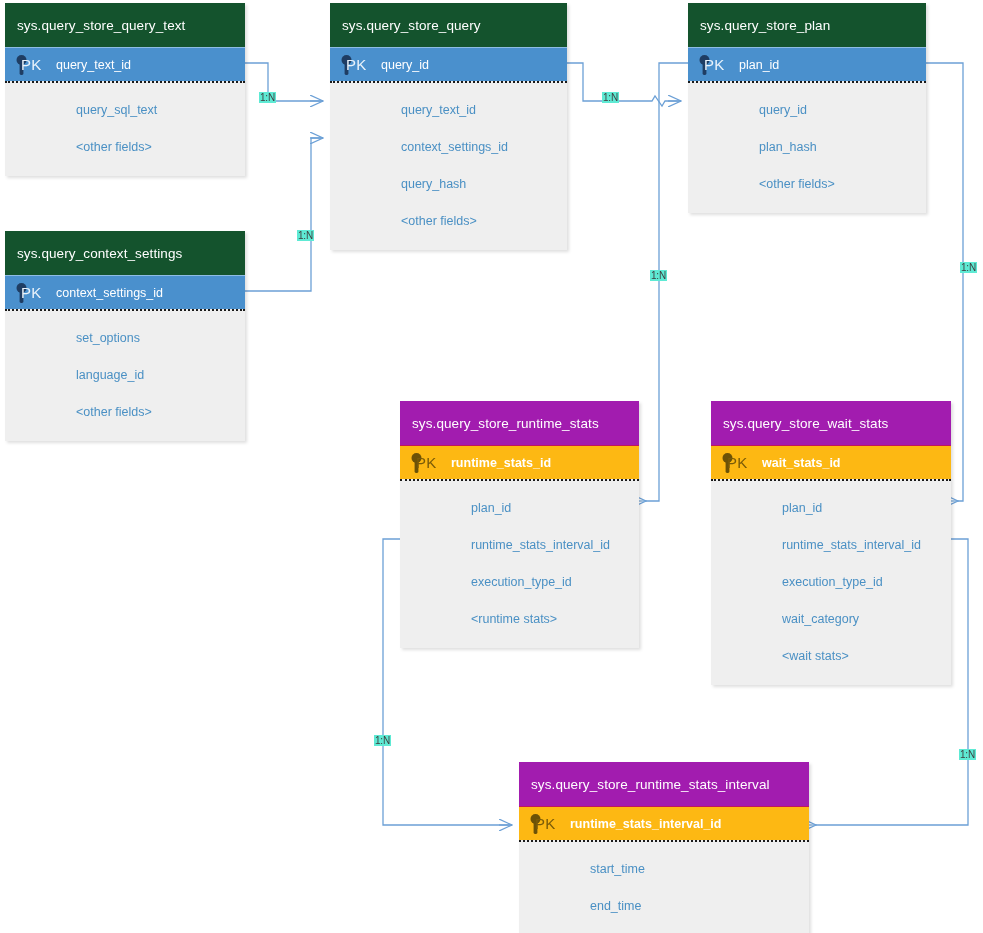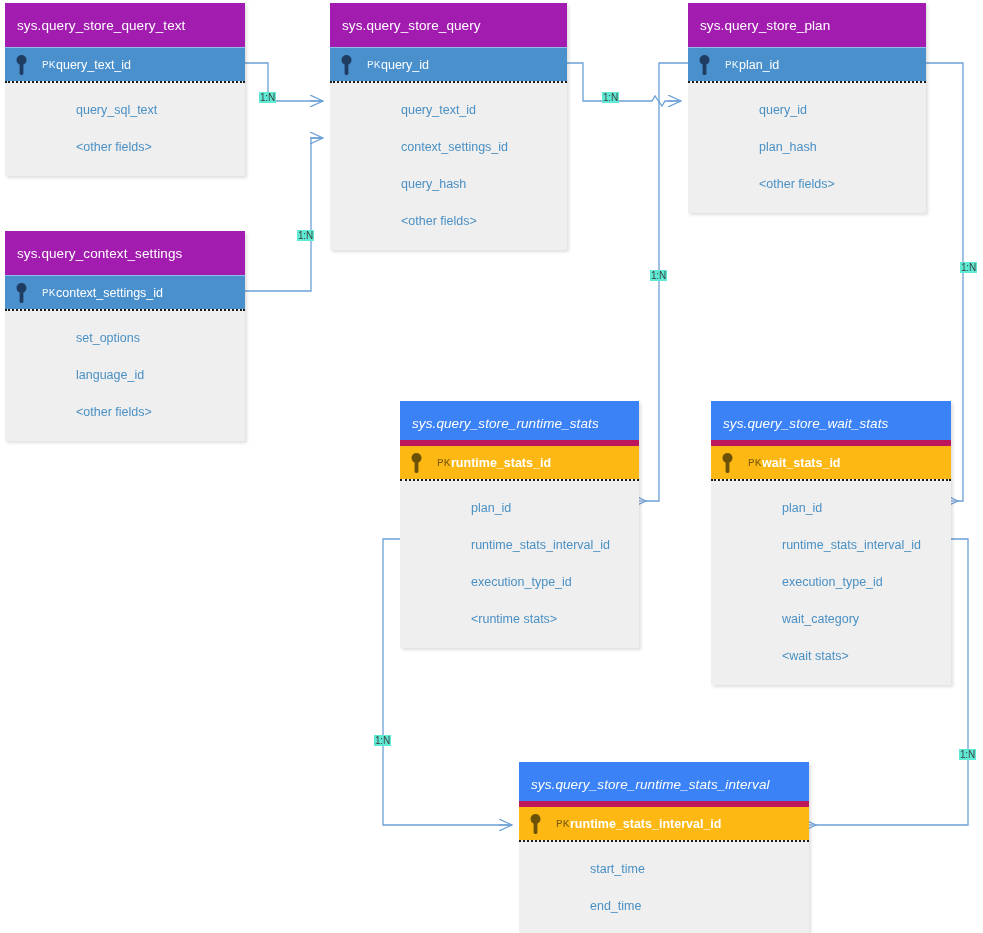--- a/index.html
+++ b/index.html
@@ -43,24 +43,23 @@
   }
   .entity .pkrow {
     box-sizing: border-box;
     height: 33px;
     position: relative;
     display: flex;
     align-items: center;
   }
   .entity .pkrow .pktag {
     position: absolute;
-    left: 37px;
-    font-size: 11px;
+    left: 16px;
+    font-size: 15px;
     letter-spacing: 0.2px;
-    font-family: Liberation Mono, monospace;
   }
   .entity .pkrow .pkname {
     margin-left: 51px;
     font-size: 12.5px;
     color: #ffffff;
     white-space: nowrap;
   }
   .entity .body {
     box-sizing: border-box;
     background: #efefef;
@@ -69,27 +68,27 @@
   .entity .body .field {
     box-sizing: border-box;
     height: 37px;
     line-height: 37px;
     padding-left: 71px;
     font-size: 12.5px;
     color: #4a90c4;
     white-space: nowrap;
   }
   
-  .theme-blue .title { background: #a21caf; border-bottom: 1px solid #8fbde4; }
+  .theme-blue .title { background: #14532d; border-bottom: 1px solid #8fbde4; }
   .theme-blue .pkrow { background: #4a90cd; }
   .theme-blue .pkrow .pktag { color: #eaf3fb; }
   .theme-blue .body { border-top: 2px dotted #1a1a1a; }
   .theme-blue .keyicon { fill: #1f3d63; }
   
-  .theme-orange .title { background: #3b82f6; border-bottom: 6px solid #be185d; font-style: italic; }
+  .theme-orange .title { background: #a21caf; border-bottom: 1px solid #be185d; }
   .theme-orange .pkrow { background: #fdb813; }
   .theme-orange .pkrow .pktag { color: #7a5b08; }
   .theme-orange .pkrow .pkname { color: #ffffff; font-weight: bold; }
   .theme-orange .body { border-top: 2px dotted #1a1a1a; }
   .theme-orange .keyicon { fill: #6b5207; }
   .keyslot {
     position: absolute;
     left: 10px;
     top: 50%;
     transform: translateY(-50%);

